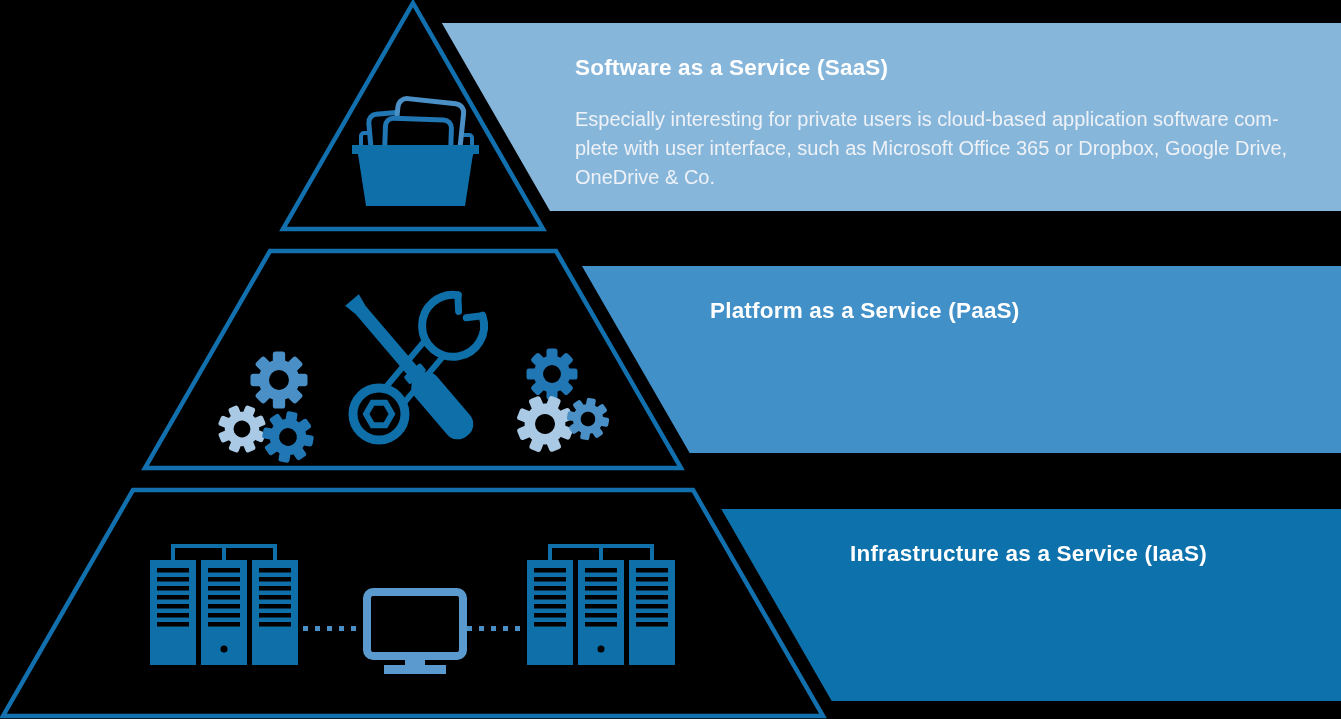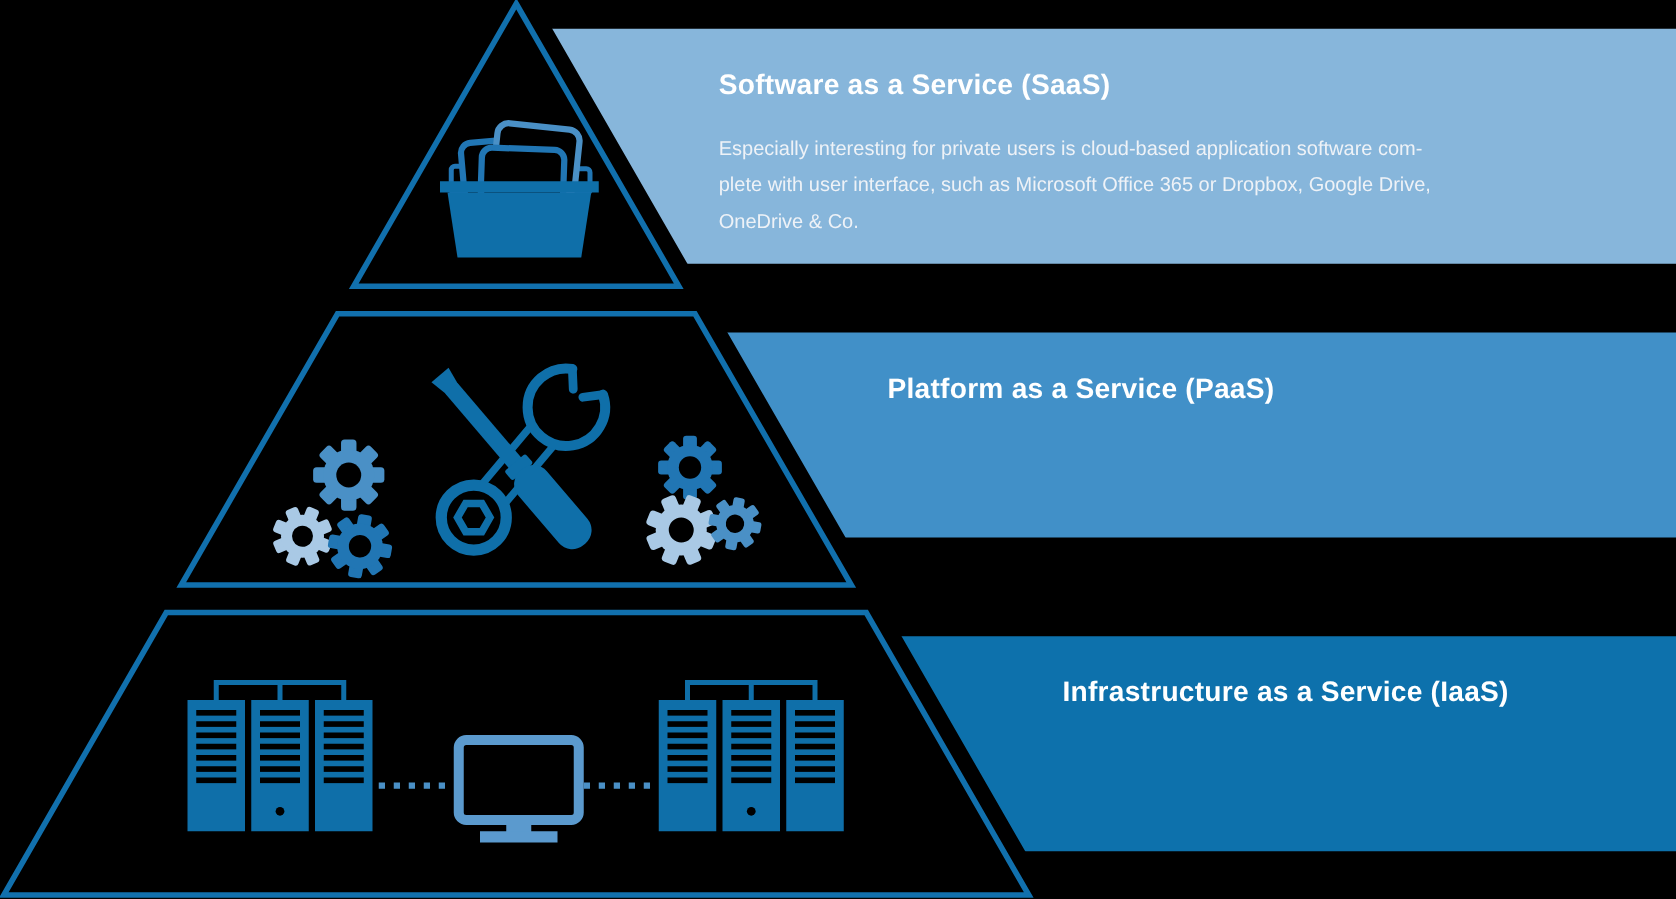--- a/index.html
+++ b/index.html
@@ -5,36 +5,36 @@
   html,body{margin:0;padding:0;background:#000;}
   .stage{
     position:relative;
     width:1341px;height:719px;
     overflow:hidden;
     background:var(--cu-background,#000);
     font-family:Liberation Sans, sans-serif;
   }
   .banner{position:absolute;right:0;}
   .banner-saas{left:420px;top:23px;height:188px;background:var(--cu-saas_banner);}
-  .banner-paas{left:545px;top:266px;height:164px;background:var(--cu-paas_banner);}
-  .banner-iaas{left:672px;top:509px;height:172px;background:var(--cu-iaas_banner);}
+  .banner-paas{left:545px;top:266px;height:187px;background:var(--cu-paas_banner);}
+  .banner-iaas{left:672px;top:509px;height:192px;background:var(--cu-iaas_banner);}
   .banner-inner{position:absolute;top:0;}
   .banner-saas .banner-inner{left:155px;}
   .banner-paas .banner-inner{left:165px;}
   .banner-iaas .banner-inner{left:178px;}
   .banner h2{
     margin:0;padding-top:31px;
     font-size:22.5px;line-height:28px;font-weight:700;
     color:var(--cu-heading_text,#fff);
     letter-spacing:0.2px;
     white-space:pre;
   }
   .banner p{
     margin:23px 0 0 0;
-    font-size:16px;line-height:29px;font-weight:400;
+    font-size:20px;line-height:29px;font-weight:400;
     color:var(--cu-body_text,#eef2f7);
     white-space:pre;
   }
   .pyramid-svg{position:absolute;left:0;top:0;pointer-events:none;}
   .tier-fill{fill:#000;stroke:#000;stroke-width:30;stroke-linejoin:miter;}
   .tier-line{fill:none;stroke:var(--cu-pyramid_stroke);stroke-width:4.5;stroke-linejoin:miter;}
 </style>
 </head>
 <body>
 

